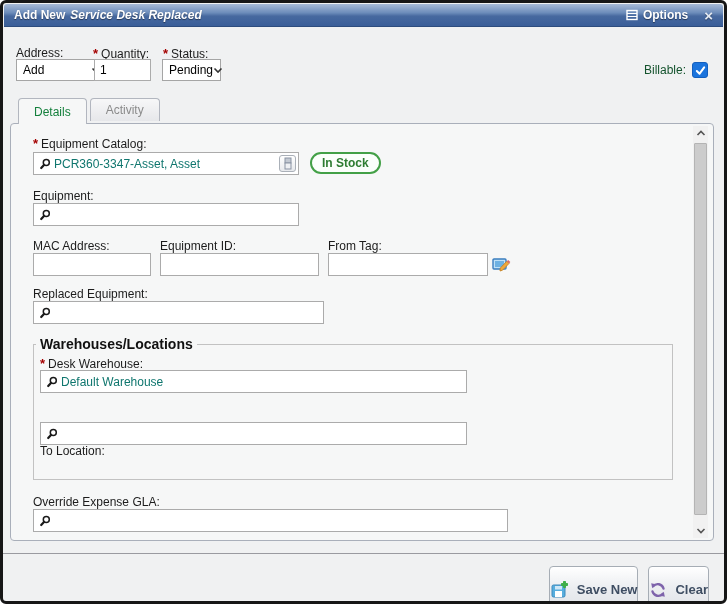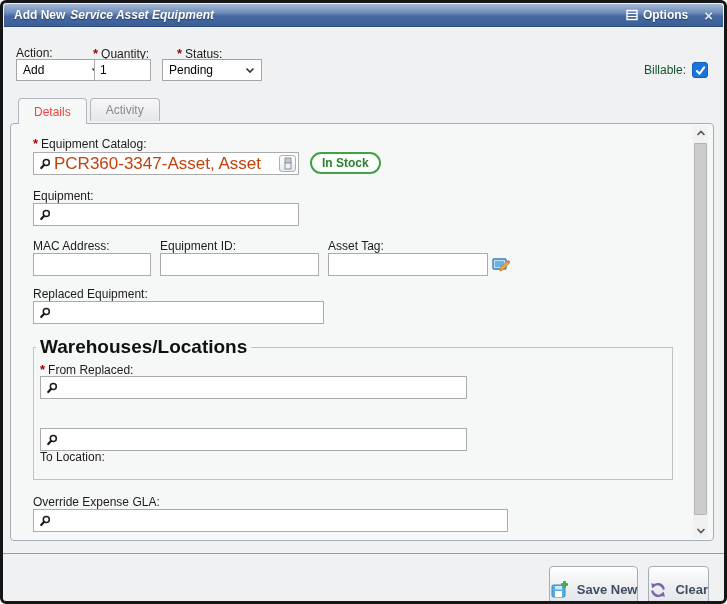--- a/index.html
+++ b/index.html
@@ -60,36 +60,36 @@
   
   .panel { position: absolute; left: 7px; top: 95px; width: 704px; height: 443px; }
   .tabs { position: relative; height: 25px; padding-left: 8px; display: flex; z-index: 2; }
   .tab {
     height: 23px; padding: 0 15px; display: flex; align-items: center;
     font-size: 12px; border: 1px solid #b2b6bf; border-bottom: none;
     border-radius: 4px 4px 0 0; margin-right: 3px; cursor: pointer;
     background: linear-gradient(#f7f7f8, #e6e7ea); color: #8b8b8b;
   }
   .tab.active {
-    background: #f6f7f7; color: #ef4444; position: relative; z-index: 3;
+    background: #f6f7f7; color: #15803d; position: relative; z-index: 3;
     height: 26px; margin-bottom: -1px;
   }
   .panel-body {
     position: absolute; left: 0; right: 0; top: 25px; bottom: 0;
     border: 1px solid #a9afba; border-radius: 4px; background: #f6f7f7;
   }
 
   
   .searchfield {
     position: absolute; height: 23px; background: #fff; border: 1px solid #ababab;
   }
   .searchfield .mag { position: absolute; left: 5px; top: 5px; }
   .searchfield input {
     position: absolute; left: 20px; right: 2px; top: 1px; bottom: 1px; width: calc(100% - 22px);
-    border: none; outline: none; font-size: 17px; color: #c2410c; background: transparent;
+    border: none; outline: none; font-size: 12px; color: #0f766e; background: transparent;
     font-family: inherit; padding: 0;
   }
   .searchfield.has-btn input { width: calc(100% - 42px); }
   .inner-btn {
     position: absolute; right: 2px; top: 2px; width: 17px; height: 17px;
     border: 1px solid #aab0b8; border-radius: 3px;
     background: linear-gradient(#ffffff, #e7e9ec); cursor: pointer;
     display: flex; align-items: center; justify-content: center;
   }
 
@@ -100,21 +100,21 @@
     display: flex; align-items: center; padding: 0 10px;
   }
 
   .icon-btn { position: absolute; cursor: pointer; width: 20px; height: 20px; }
 
   
   .group {
     position: absolute; left: 22px; top: 212px; width: 640px; height: 144px;
     border: 1px solid #c2c2c2; background: transparent;
   }
-  .group legend { font-size: 19px; font-weight: bold; color: #111; padding: 0 4px; margin-left: 2px; }
+  .group legend { font-size: 14px; font-weight: bold; color: #111; padding: 0 4px; margin-left: 2px; }
   .group .g-inner { position: relative; height: 100%; }
   .g-lbl { position: absolute; font-size: 12px; color: #1c1c1c; }
 
   
   .scrollbar {
     position: absolute; top: 2px; bottom: 2px; right: 5px; width: 15px;
     background: #f1f1f1;
   }
   .sb-arrow { position: absolute; left: 0; width: 15px; height: 15px; display: flex;
     align-items: center; justify-content: center; cursor: pointer; }
@@ -136,50 +136,50 @@
     box-shadow: 0 1px 0 rgba(255,255,255,.6) inset;
   }
 </style>
 </head>
 <body>
 
 <div id="dialog">
 
   <div class="titlebar">
     <div class="title">
-      <span>Add New</span><span class="emph">Service Asset Equipment</span>
+      <span>Add New</span><span class="emph">Service Desk Replaced</span>
     </div>
     <div class="tb-right">
       <div class="options-btn">
         <svg width="12" height="12" viewBox="0 0 12 12">
           <rect x="1" y="1.5" width="10" height="9" fill="none" stroke="#ffffff" stroke-width="1.4"></rect>
           <line x1="1" y1="4.5" x2="11" y2="4.5" stroke="#ffffff" stroke-width="1.2"></line>
           <line x1="1" y1="7.5" x2="11" y2="7.5" stroke="#ffffff" stroke-width="1.2"></line>
         </svg>
         <span>Options</span>
       </div>
       <span class="close-btn">×</span>
     </div>
   </div>
 
-  <span class="lbl" style="left:13px; top:43px;"><span>Action:</span></span>
+  <span class="lbl" style="left:13px; top:43px;"><span>Address:</span></span>
   <div class="selectbox" style="left:13px; top:56px; width:92px;">
     <span>Add</span>
     <span class="chev">
       <svg width="10" height="7" viewBox="0 0 10 7">
           <polyline points="1.5,1.5 5,5 8.5,1.5" fill="none" stroke="#333" stroke-width="1.6"></polyline>
         </svg>
     </span>
   </div>
 
   <span class="lbl" style="left:90px; top:43px;"><span class="req">*</span><span>Quantity:</span></span>
   <input class="textinput" style="left: 91px; top: 56px; width: 57px;" value="1">
 
-  <span class="lbl" style="left:174px; top:43px;"><span class="req">*</span><span>Status:</span></span>
-  <div class="selectbox" style="left:159px; top:56px; width:100px;">
+  <span class="lbl" style="left:160px; top:43px;"><span class="req">*</span><span>Status:</span></span>
+  <div class="selectbox" style="left:159px; top:56px; width:59px;">
     <span>Pending</span>
     <span class="chev">
       <svg width="10" height="7" viewBox="0 0 10 7">
           <polyline points="1.5,1.5 5,5 8.5,1.5" fill="none" stroke="#333" stroke-width="1.6"></polyline>
         </svg>
     </span>
   </div>
 
   <div class="billable-row">
     <span class="bl-label">Billable:</span>
@@ -223,21 +223,21 @@
         </svg>
         <input value="" style="">
       </div>
 
       <span class="lbl" style="left:22px; top:115px;"><span>MAC Address:</span></span>
       <input class="textinput" style="left: 22px; top: 129px; width: 118px; height: 23px;" value="">
 
       <span class="lbl" style="left:149px; top:115px;"><span>Equipment ID:</span></span>
       <input class="textinput" style="left: 149px; top: 129px; width: 159px; height: 23px;" value="">
 
-      <span class="lbl" style="left:317px; top:115px;"><span>Asset Tag:</span></span>
+      <span class="lbl" style="left:317px; top:115px;"><span>From Tag:</span></span>
       <input class="textinput" style="left: 317px; top: 129px; width: 160px; height: 23px;" value="">
 
       <div class="icon-btn" style="left:481px; top:131px;">
         <svg width="20" height="20" viewBox="0 0 20 20">
           <rect x="1" y="4" width="13" height="10" rx="1" fill="#bfe0f7" stroke="#3a7dbf" stroke-width="1.4"></rect>
           <rect x="3" y="6" width="9" height="6" fill="#6db1e3"></rect>
           <polygon points="8,16 10.5,15.2 17,8.5 14.8,6.3 8.3,13 8,16" fill="#f0a83c" stroke="#c07f1f" stroke-width="0.8"></polygon>
           <polygon points="17,8.5 14.8,6.3 16.2,5 18.3,7.1" fill="#d46a6a"></polygon>
         </svg>
       </div>
@@ -247,26 +247,27 @@
         <svg class="mag" width="12" height="12" viewBox="0 0 12 12">
           <circle cx="7.3" cy="4.6" r="3" fill="none" stroke="#1a1a1a" stroke-width="1.5"></circle>
           <line x1="5" y1="7" x2="2.2" y2="10" stroke="#1a1a1a" stroke-width="2.2" stroke-linecap="round"></line>
         </svg>
         <input value="" style="">
       </div>
 
       <fieldset class="group">
         <legend>Warehouses/Locations</legend>
         <div class="g-inner">
-          <span class="g-lbl" style="left:6px; top:4px;"><span class="req">*</span><span>From Replaced:</span></span>
+          <span class="g-lbl" style="left:6px; top:4px;"><span class="req">*</span><span>Desk Warehouse:</span></span>
           <div class="searchfield" style="left:6px; top:18px; width:427px;">
             <svg class="mag" width="12" height="12" viewBox="0 0 12 12">
               <circle cx="7.3" cy="4.6" r="3" fill="none" stroke="#1a1a1a" stroke-width="1.5"></circle>
               <line x1="5" y1="7" x2="2.2" y2="10" stroke="#1a1a1a" stroke-width="2.2" stroke-linecap="round"></line>
             </svg>
+            <input value="Default Warehouse" style="">
           </div>
 
           <span class="g-lbl" style="left:6px; top:56px;margin-top:36px;"><span>To Location:</span></span>
           <div class="searchfield" style="left:6px; top:70px; width:427px;">
             <svg class="mag" width="12" height="12" viewBox="0 0 12 12">
               <circle cx="7.3" cy="4.6" r="3" fill="none" stroke="#1a1a1a" stroke-width="1.5"></circle>
               <line x1="5" y1="7" x2="2.2" y2="10" stroke="#1a1a1a" stroke-width="2.2" stroke-linecap="round"></line>
             </svg>
             <input value="" style="">
           </div>

